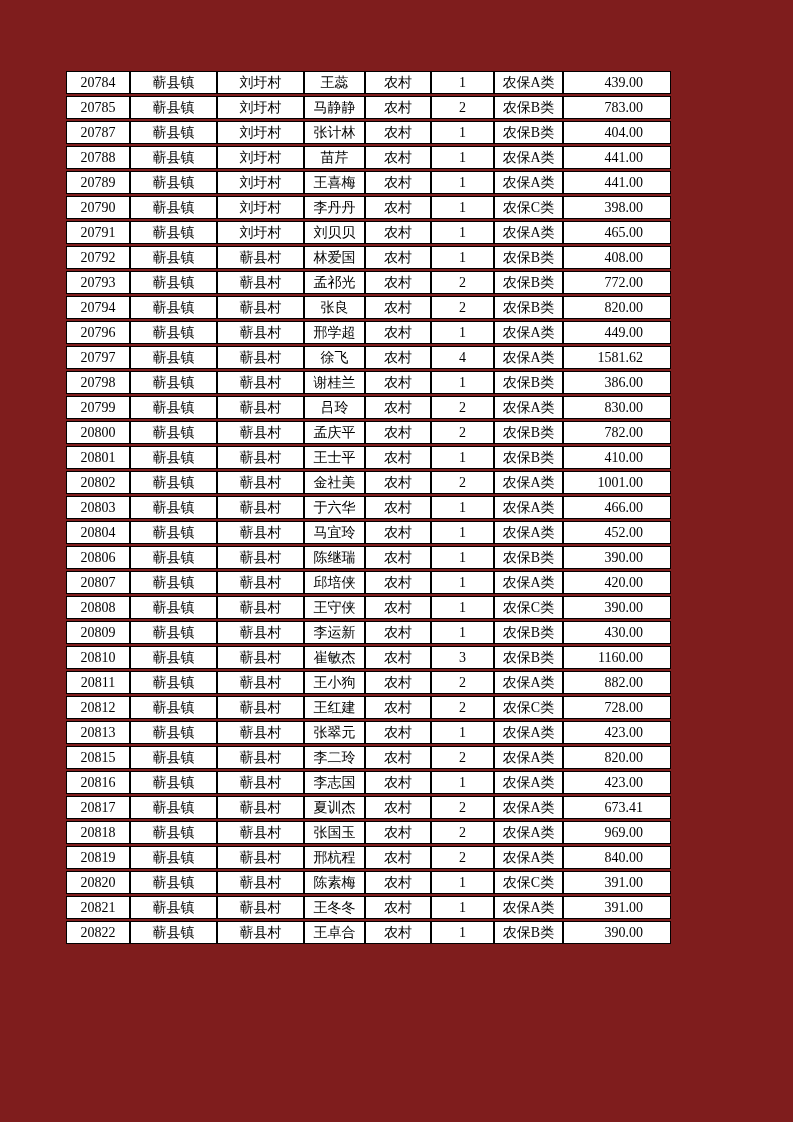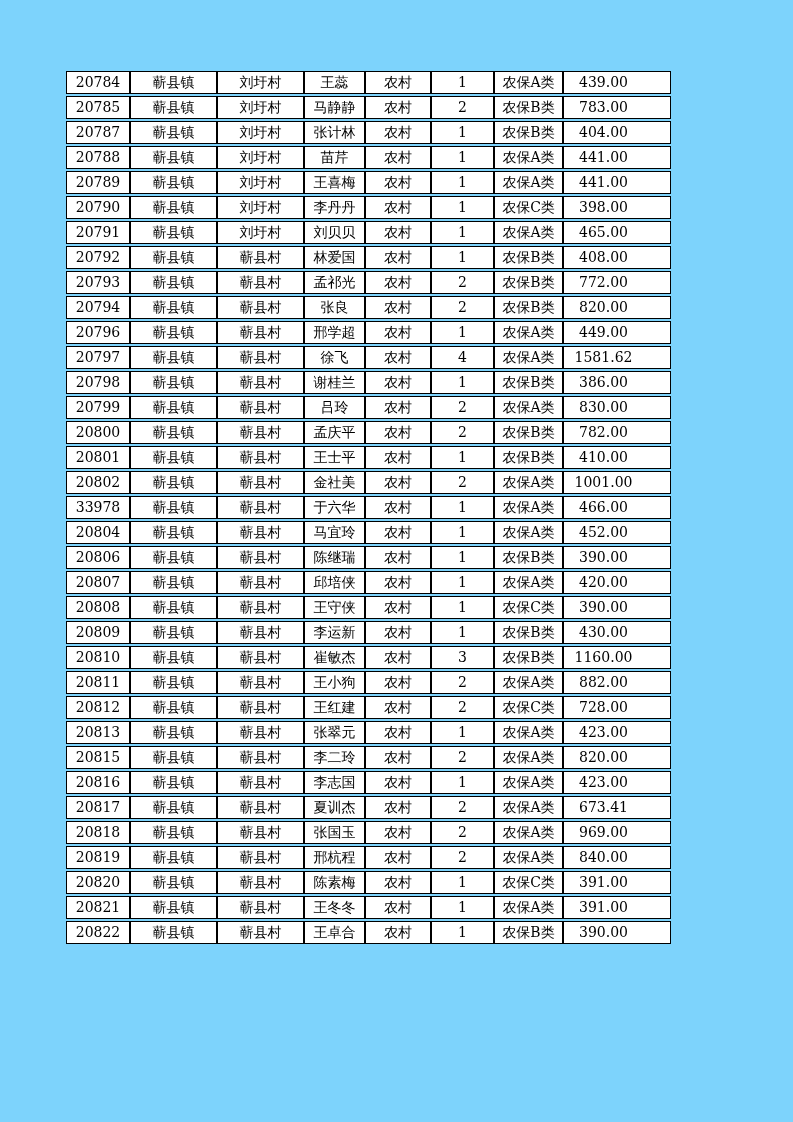--- a/index.html
+++ b/index.html
@@ -10,21 +10,22 @@
     width: 793px;
     height: 1122px;
     background: #ffffff;
     position: relative;
     font-family: "DejaVu Serif", "Liberation Serif", serif;
     color: #000000;
   }
   .page {
     position: absolute;
     inset: 0;
-    background: #7dd3fc;
+    background: #7f1d1d;
+    font-family: Liberation Serif, serif;
   }
   table.roster-table {
     position: absolute;
     left: 66px;
     top: 69px;
     border-collapse: separate;
     border-spacing: 0 2px;
     table-layout: fixed;
   }
   table.roster-table td {
@@ -34,21 +35,21 @@
     font-size: 14px;
     line-height: 21px;
     text-align: center;
     padding: 0;
     white-space: nowrap;
     overflow: hidden;
     color: #000000;
     background: #ffffff;
   }
   table.roster-table td.amount {
-    text-align: center;
+    text-align: right;
     padding-right: 27px;
   }
 </style>
 </head>
 <body>
 
 <div class="page">
   <table class="roster-table">
     <colgroup>
       <col style="width:64px">
@@ -225,21 +226,21 @@
           <td>20802</td>
           <td>蕲县镇</td>
           <td>蕲县村</td>
           <td>金社美</td>
           <td>农村</td>
           <td>2</td>
           <td>农保A类</td>
           <td class="amount">1001.00</td>
         </tr>
         <tr>
-          <td>33978</td>
+          <td>20803</td>
           <td>蕲县镇</td>
           <td>蕲县村</td>
           <td>于六华</td>
           <td>农村</td>
           <td>1</td>
           <td>农保A类</td>
           <td class="amount">466.00</td>
         </tr>
         <tr>
           <td>20804</td>

